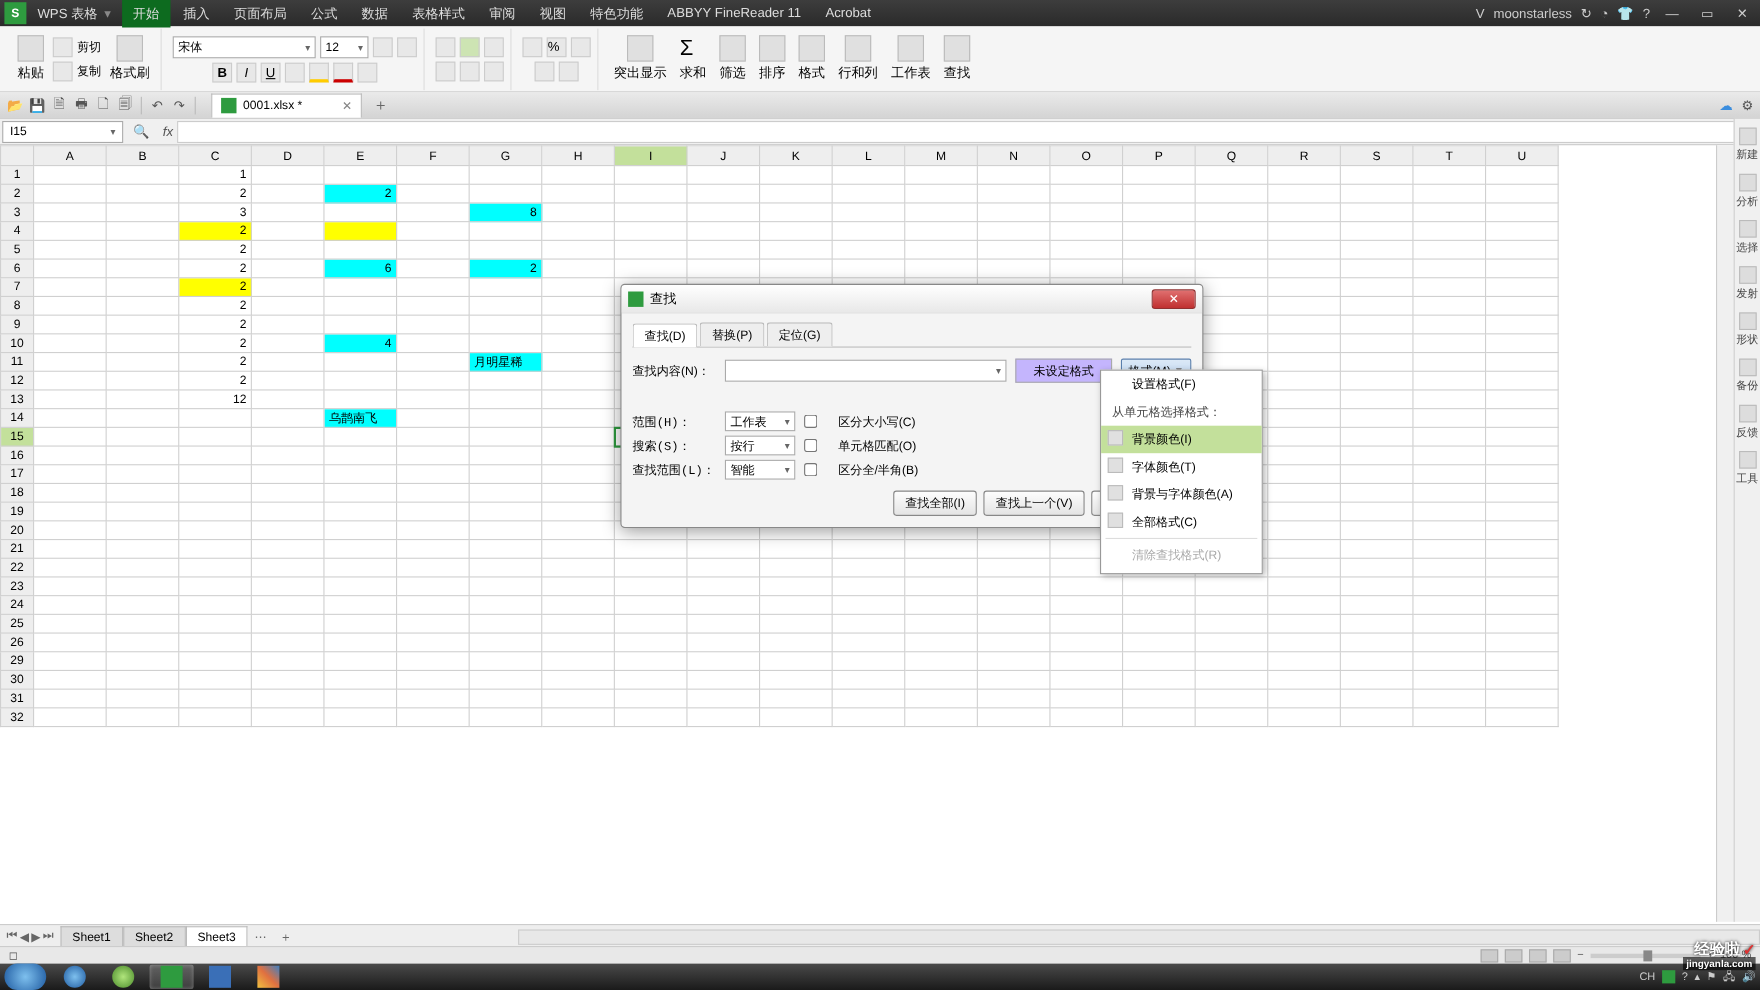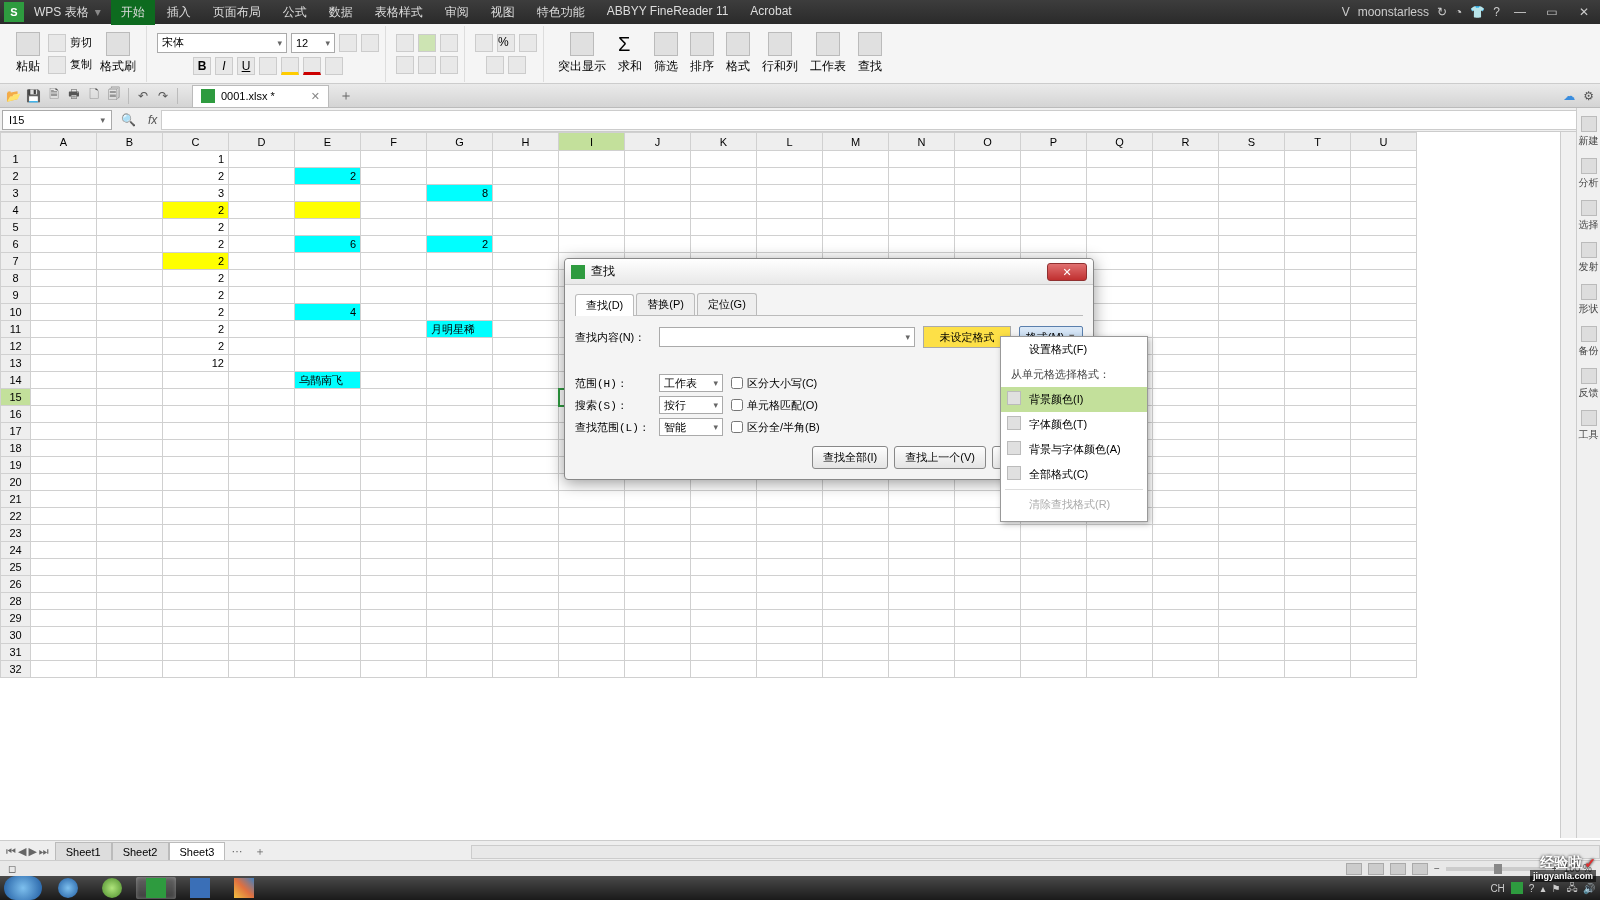--- a/index.html
+++ b/index.html
@@ -99,26 +99,26 @@
 .dlg-title .ic { width: 14px; height: 14px; background: #2e9b3f; margin-right: 6px; }
 .dlg-title .t { font-size: 12px; }
 .dlg-title .x { margin-left: auto; width: 40px; height: 18px; background: linear-gradient(#e07070,#c03030); border: 1px solid #903030; border-radius: 3px; color: #fff; text-align: center; font-size: 11px; line-height: 16px; cursor: pointer; }
 .dlg-body { padding: 8px 10px; }
 .dlg-tabs { display: flex; gap: 2px; border-bottom: 1px solid #bbb; }
 .dlg-tab { padding: 3px 10px; border: 1px solid #bbb; border-bottom: none; background: #eee; font-size: 11px; cursor: pointer; border-radius: 3px 3px 0 0; }
 .dlg-tab.active { background: #fff; position: relative; top: 1px; }
 .dlg-row { display: flex; align-items: center; gap: 8px; margin: 10px 0; font-size: 11px; }
 .dlg-row label { width: 76px; }
 .dlg-row .combo { flex: 1; height: 20px; border: 1px solid #aaa; background: #fff; display: flex; align-items: center; justify-content: flex-end; padding: 0 4px; }
-.dlg-row .fmtdisp { width: 88px; height: 22px; border: 1px solid #aaa; background: #fde047; display: flex; align-items: center; justify-content: center; font-size: 11px; }
+.dlg-row .fmtdisp { width: 88px; height: 22px; border: 1px solid #aaa; background: #c4b5fd; display: flex; align-items: center; justify-content: center; font-size: 11px; }
 .dlg-row .fmtbtn { width: 64px; height: 22px; border: 1px solid #5a7fad; background: linear-gradient(#dce9f7,#b9d3ee); display: flex; align-items: center; justify-content: center; font-size: 11px; cursor: pointer; border-radius: 2px; }
 .dlg-opts { display: flex; align-items: center; gap: 8px; font-size: 11px; margin: 4px 0; }
 .dlg-opts label { width: 76px; font-family: Liberation Mono, monospace; }
 .dlg-opts .sel { width: 64px; height: 18px; border: 1px solid #aaa; background: #fff; display: flex; align-items: center; justify-content: space-between; padding: 0 4px; }
-.dlg-opts .chk { display: flex; align-items: center; gap: 4px; }
+.dlg-opts .chk { display: flex; align-items: center; gap: 19px; }
 .dlg-opts .chk input { width: 12px; height: 12px; }
 .dlg-btns { display: flex; justify-content: flex-end; gap: 6px; margin-top: 10px; }
 .dlg-btns button { padding: 3px 10px; border: 1px solid #888; background: linear-gradient(#fdfdfd,#e4e4e4); border-radius: 3px; font-size: 11px; cursor: pointer; }
 
 
 .fmtmenu { position: absolute; top: 336px; left: 1000px; width: 148px; background: #fff; border: 1px solid #999; box-shadow: 2px 2px 6px rgba(0,0,0,0.3); font-size: 11px; padding-bottom: 4px; }
 .fmtmenu .mi { padding: 5px 8px 5px 28px; position: relative; cursor: pointer; }
 .fmtmenu .mi.header { color: #444; padding-left: 10px; }
 .fmtmenu .mi.hl { background: #c3e09b; }
 .fmtmenu .mi .mic { position: absolute; left: 6px; top: 4px; width: 14px; height: 14px; background: #e0e0e0; border: 1px solid #bbb; }
@@ -927,44 +927,20 @@
             <td class="cell " style=""></td>
             <td class="cell " style=""></td>
             <td class="cell " style=""></td>
             <td class="cell " style=""></td>
             <td class="cell " style=""></td>
             <td class="cell " style=""></td>
             <td class="cell " style=""></td>
           </tr>
           <tr>
             <td class="rh">26</td>
-            <td class="cell " style=""></td>
-            <td class="cell " style=""></td>
-            <td class="cell " style=""></td>
-            <td class="cell " style=""></td>
-            <td class="cell " style=""></td>
-            <td class="cell " style=""></td>
-            <td class="cell " style=""></td>
-            <td class="cell " style=""></td>
-            <td class="cell " style=""></td>
-            <td class="cell " style=""></td>
-            <td class="cell " style=""></td>
-            <td class="cell " style=""></td>
-            <td class="cell " style=""></td>
-            <td class="cell " style=""></td>
-            <td class="cell " style=""></td>
-            <td class="cell " style=""></td>
-            <td class="cell " style=""></td>
-            <td class="cell " style=""></td>
-            <td class="cell " style=""></td>
-            <td class="cell " style=""></td>
-            <td class="cell " style=""></td>
-          </tr>
-          <tr>
-            <td class="rh">28</td>
             <td class="cell " style=""></td>
             <td class="cell " style=""></td>
             <td class="cell " style=""></td>
             <td class="cell " style=""></td>
             <td class="cell " style=""></td>
             <td class="cell " style=""></td>
             <td class="cell " style=""></td>
             <td class="cell " style=""></td>
             <td class="cell " style=""></td>
             <td class="cell " style=""></td>

